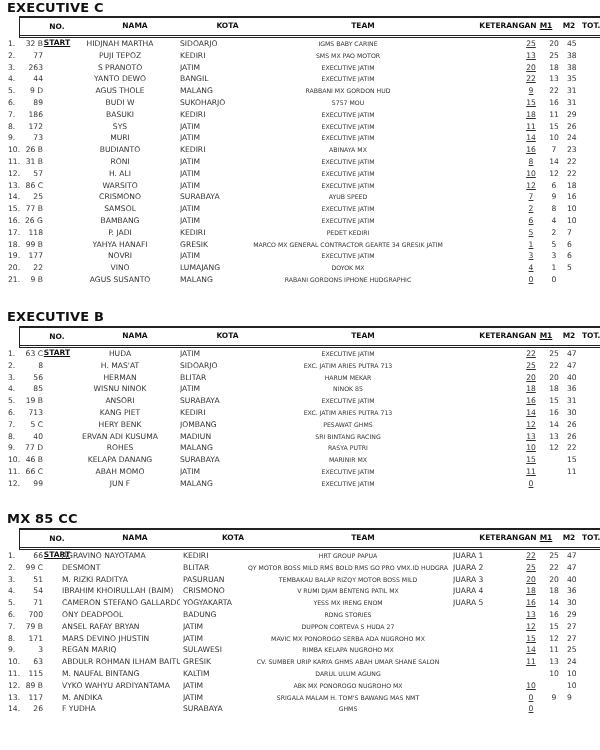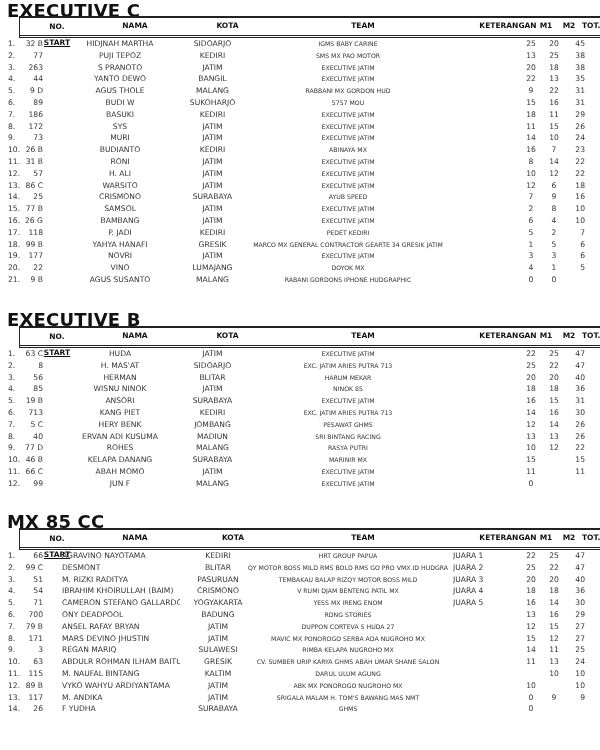--- a/index.html
+++ b/index.html
@@ -6,47 +6,47 @@
   body {
     width: 600px; height: 750px; overflow: hidden;
     font-family: "DejaVu Sans", sans-serif;
     color: #222;
     position: relative;
   }
   .section { position: absolute; left: 0; width: 600px; }
   .sec-title {
     position: absolute; left: 7px; top: 0;
     font-family: "DejaVu Sans", sans-serif;
-    font-weight: bold; font-size: 18px; color: #111; letter-spacing: 0.2px;
+    font-weight: bold; font-size: 13px; color: #111; letter-spacing: 0.2px;
   }
   .hdr {
     position: absolute; left: 19px; width: 583px; height: 22px;
     border-top: 2px solid #222;
     border-left: 1px solid #222;
     border-right: 1px solid #222;
     border-bottom: 3px double #222;
     box-sizing: border-box;
   }
   .hdr span {
     position: absolute; top: 0; font-weight: bold; font-size: 7.5px; color: #111;
     text-align: center; line-height: 16px;
   }
   .hdr .c-no { left: 22px; width: 30px; line-height: 7px; top: 1px; font-size: 6.5px; }
   .rows { position: absolute; left: 5px; width: 583px; }
   .row { position: relative; height: 11.8px; font-size: 7.6px; line-height: 11.8px; color: #333; }
   .row span { position: absolute; top: 0; white-space: nowrap; overflow: hidden; }
   .c-idx { left: 3px; width: 18px; }
   .c-no  { left: 8px; width: 30px; text-align: right; }
   .c-nama { left: 55px; width: 120px; text-align: center; }
-  .c-kota { left: 175px; width: 65px; text-align: center; }
+  .c-kota { left: 175px; width: 65px; text-align: left; }
   .c-team { left: 228px; width: 230px; text-align: center; font-size: 6.2px; }
   .c-ket { left: 448px; width: 80px; text-align: left; }
-  .c-m1 { left: 517px; width: 18px; text-align: center; }
+  .c-m1 { left: 517px; width: 18px; text-align: center; text-decoration: underline; }
   .c-m2 { left: 540px; width: 18px; text-align: center; }
-  .c-tot { left: 562px; width: 18px; text-align: right; }
+  .c-tot { left: 562px; width: 18px; text-align: left; }
   .hdr .c-nama, .hdr .c-kota, .hdr .c-team, .hdr .c-ket, .hdr .c-m1, .hdr .c-m2, .hdr .c-tot { font-size: 7.5px; }
   .left-nama .c-nama { text-align: left; left: 57px; width: 118px; }
   .left-nama .c-kota { left: 178px; width: 70px; }
 </style>
 </head>
 <body>
 
 <div class="section" style="top:0px;">
   <div class="sec-title">EXECUTIVE C</div>
   <div class="hdr" style="top:16px;">

